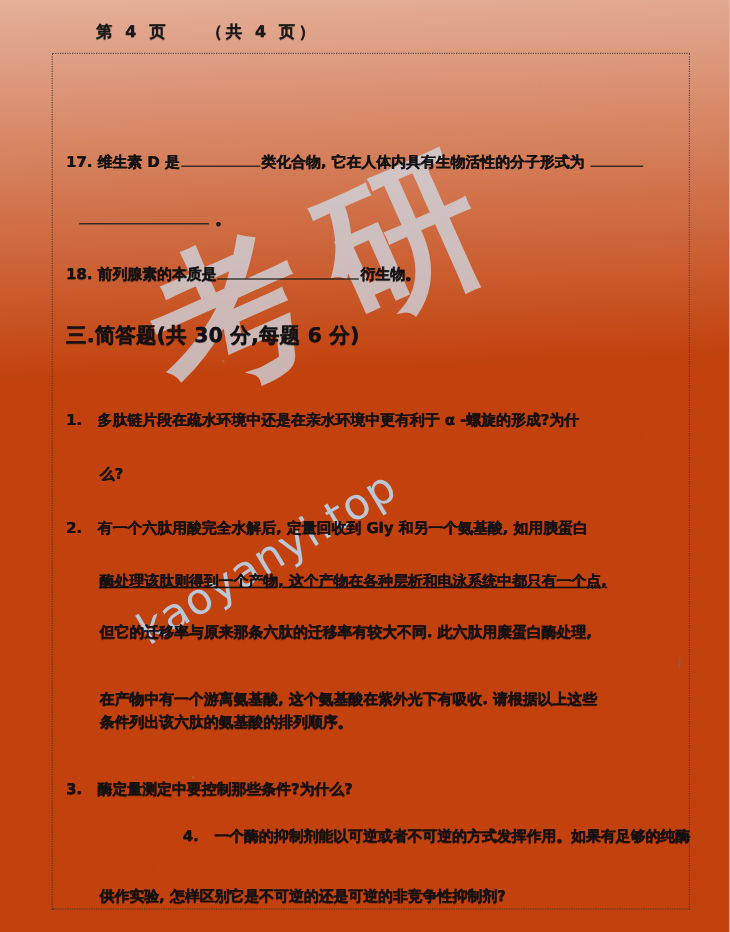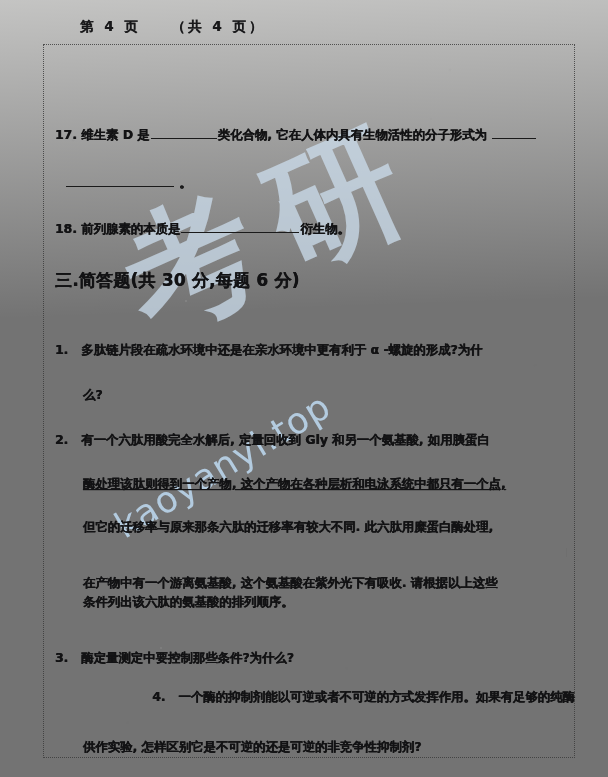--- a/index.html
+++ b/index.html
@@ -12,21 +12,21 @@
     height: 777px;
     position: relative;
     overflow: hidden;
     font-family: "DejaVu Sans", sans-serif;
   }
 
   
   #page {
     position: absolute;
     inset: 0;
-    background: #737373;
+    background: #c2410c;
   }
 
   
   #scan-noise {
     position: absolute;
     inset: 0;
     pointer-events: none;
     background:
       radial-gradient(circle at 12% 18%, rgba(0,0,0,0.018) 0 1px, transparent 2px),
       radial-gradient(circle at 74% 9%,  rgba(0,0,0,0.015) 0 1px, transparent 2px),

